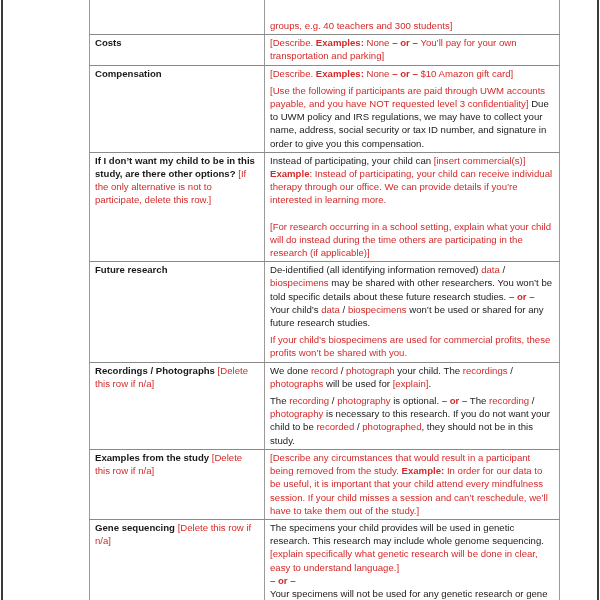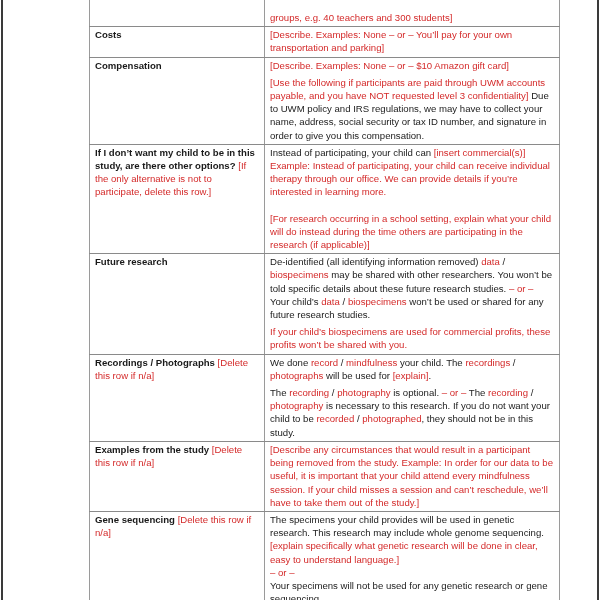--- a/index.html
+++ b/index.html
@@ -16,21 +16,21 @@
   }
   table.consent col.c1 { width: 175px; }
   table.consent col.c2 { width: 295px; }
   table.consent td {
     border-top: 1px solid #8a8a8a; border-bottom: 1px solid #8a8a8a;
     border-left: 1px solid #9a9a9a; border-right: 1px solid #9a9a9a;
     vertical-align: top; padding: 1px 5px 2px 5px;
   }
   td.label { font-weight: bold; color: #1a1a1a; }
   .red { color: #d42a2a; }
-  .red-bold { color: #d42a2a; font-weight: normal; }
+  .red-bold { color: #d42a2a; font-weight: bold; }
   .normal { font-weight: normal; }
   p { margin: 0; }
   p + p { margin-top: 4px; }
   .blank { height: 13px; }
 </style>
 </head>
 <body>
 
 <div class="page-edge-left"></div>
 <div class="page-edge-right"></div>
@@ -39,21 +39,21 @@
   <colgroup>
       <col class="c1">
       <col class="c2">
     </colgroup>
 
   <tbody>
       <tr>
     <td class="label"></td>
     <td>
       <p class="blank"></p>
-      <p style="margin-top:8px"><span class="red">groups, e.g. 40 teachers and 300 students]</span></p>
+      <p style="margin-top:16px"><span class="red">groups, e.g. 40 teachers and 300 students]</span></p>
     </td>
   </tr>
 
 
   <tr>
     <td class="label">Costs</td>
     <td>
       <span class="red">[Describe. </span><span class="red-bold">Examples:</span><span class="red"> None </span><span class="red-bold"> – or – </span><span class="red">You’ll pay for your own transportation and parking]</span>
     </td>
   </tr>
@@ -78,21 +78,21 @@
     <td class="label">Future research</td>
     <td>
       <p><span>De-identified (all identifying information removed) </span><span class="red">data</span><span> / </span><span class="red">biospecimens</span><span> may be shared with other researchers. You won’t be told specific details about these future research studies. </span><span class="red-bold">– or –</span><span> Your child’s </span><span class="red">data</span><span> / </span><span class="red">biospecimens</span><span> won’t be used or shared for any future research studies.</span></p>
       <p><span class="red">If your child’s biospecimens are used for commercial profits, these profits won’t be shared with you.</span></p>
     </td>
   </tr>
 
   <tr>
     <td class="label"><span>Recordings / Photographs</span><span class="red normal"> [Delete this row if n/a]</span></td>
     <td>
-      <p><span>We done </span><span class="red">record</span><span> / </span><span class="red">mindfulness</span><span> your child. The </span><span class="red">recordings</span><span> / </span><span class="red">photographs</span><span> will be used for </span><span class="red">[explain]</span><span>.</span></p>
+      <p><span>We done </span><span class="red">record</span><span> / </span><span class="red">photograph</span><span> your child. The </span><span class="red">recordings</span><span> / </span><span class="red">photographs</span><span> will be used for </span><span class="red">[explain]</span><span>.</span></p>
       <p><span>The </span><span class="red">recording</span><span> / </span><span class="red">photography</span><span> is optional.  </span><span class="red-bold">– or –</span><span> The </span><span class="red">recording</span><span> / </span><span class="red">photography</span><span> is necessary to this research. If you do not want your child to be </span><span class="red">recorded</span><span> / </span><span class="red">photographed</span><span>, they should not be in this study.</span></p>
     </td>
   </tr>
 
   <tr>
     <td class="label"><span>Examples from the study</span><span class="red normal"> [Delete this row if n/a]</span></td>
     <td>
       <span class="red">[Describe any circumstances that would result in a participant being removed from the study. </span><span class="red-bold">Example:</span><span class="red"> In order for our data to be useful, it is important that your child attend every mindfulness session. If your child misses a session and can’t reschedule, we’ll have to take them out of the study.]</span>
     </td>
   </tr>

